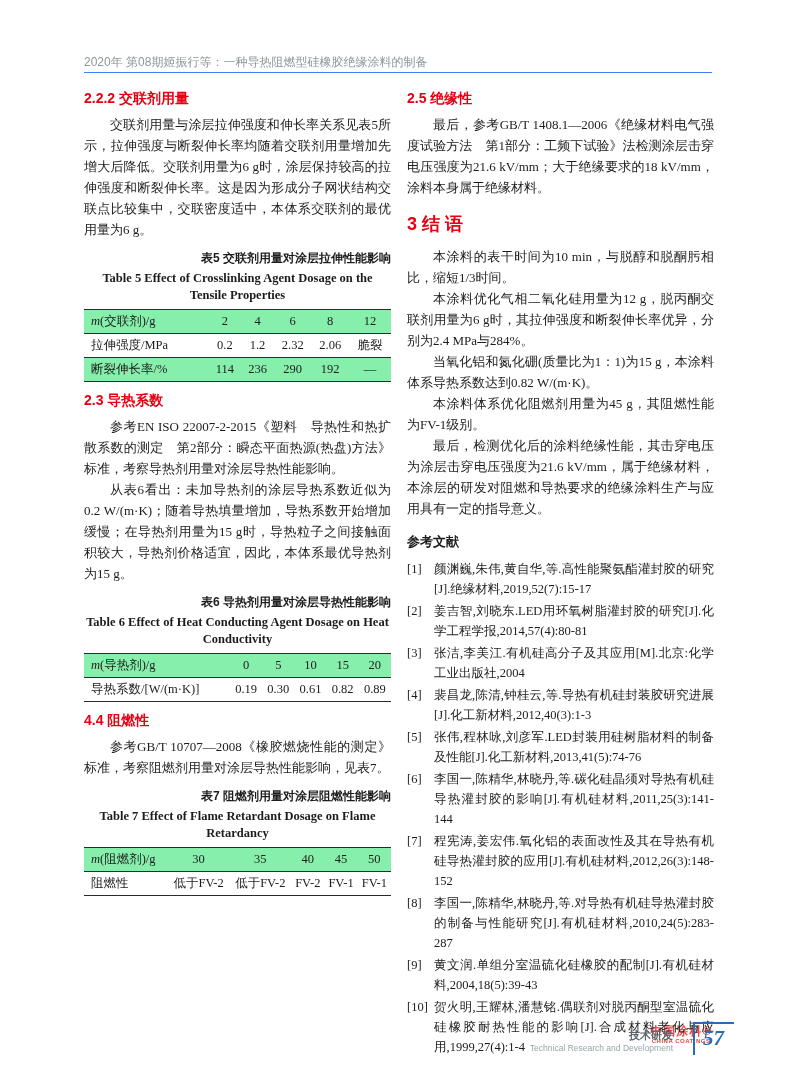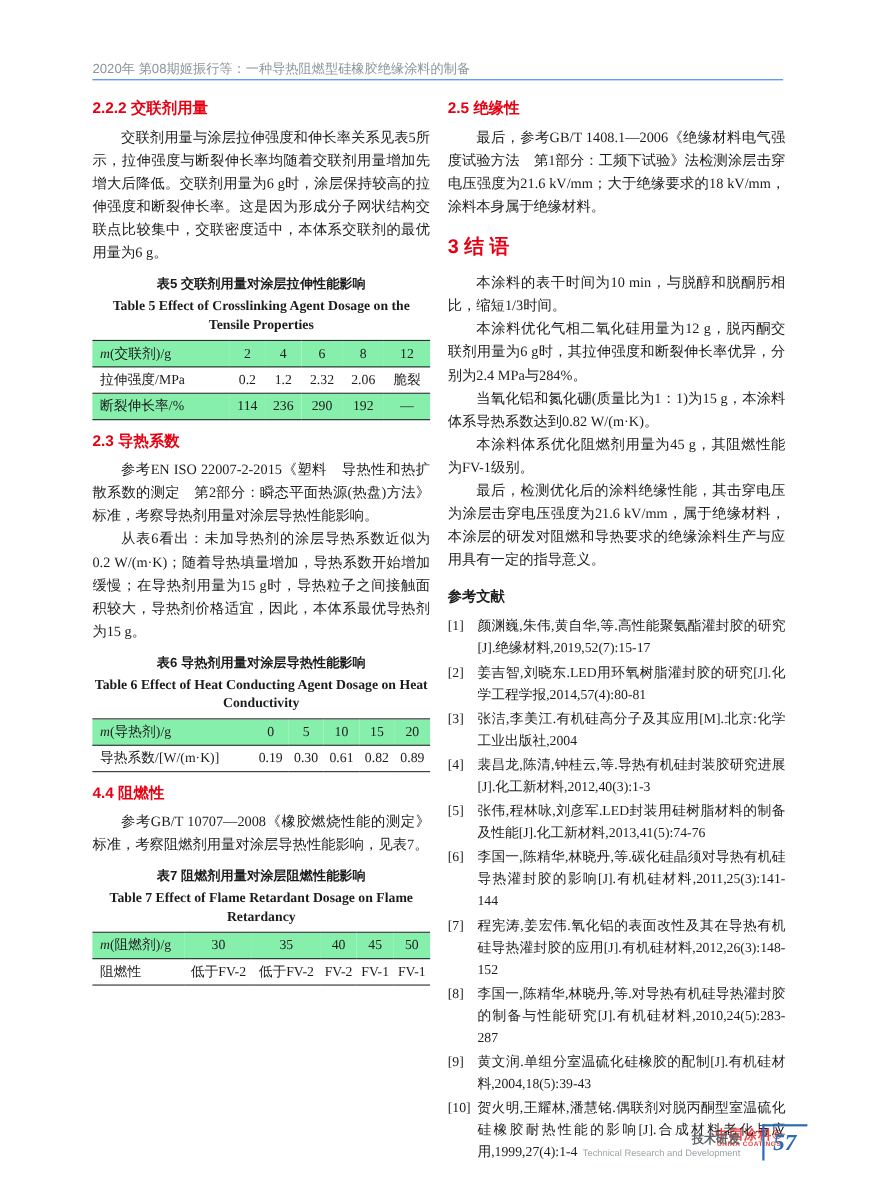--- a/index.html
+++ b/index.html
@@ -39,21 +39,21 @@
     font-weight: bold; font-size: 18px;
     margin: 14px 0 10px 0;
   }
   p.body-p {
     font-size: 13px; line-height: 21px;
     text-align: justify; text-indent: 2em;
   }
   
   .tbl-block { margin: 10px 0 6px 0; }
   .cap-cn {
-    text-align: center; font-weight: bold; font-size: 12px;
+    text-align: right; font-weight: bold; font-size: 12px;
     font-family: "Liberation Sans", "DejaVu Sans", sans-serif;
     margin-bottom: 3px;
   }
   .cap-en {
     text-align: center; font-weight: bold; font-size: 12.5px;
     font-family: "Liberation Serif", "DejaVu Serif", serif;
     line-height: 17px; margin-bottom: 5px;
   }
   table.data-tbl {
     width: 100%; border-collapse: collapse;

